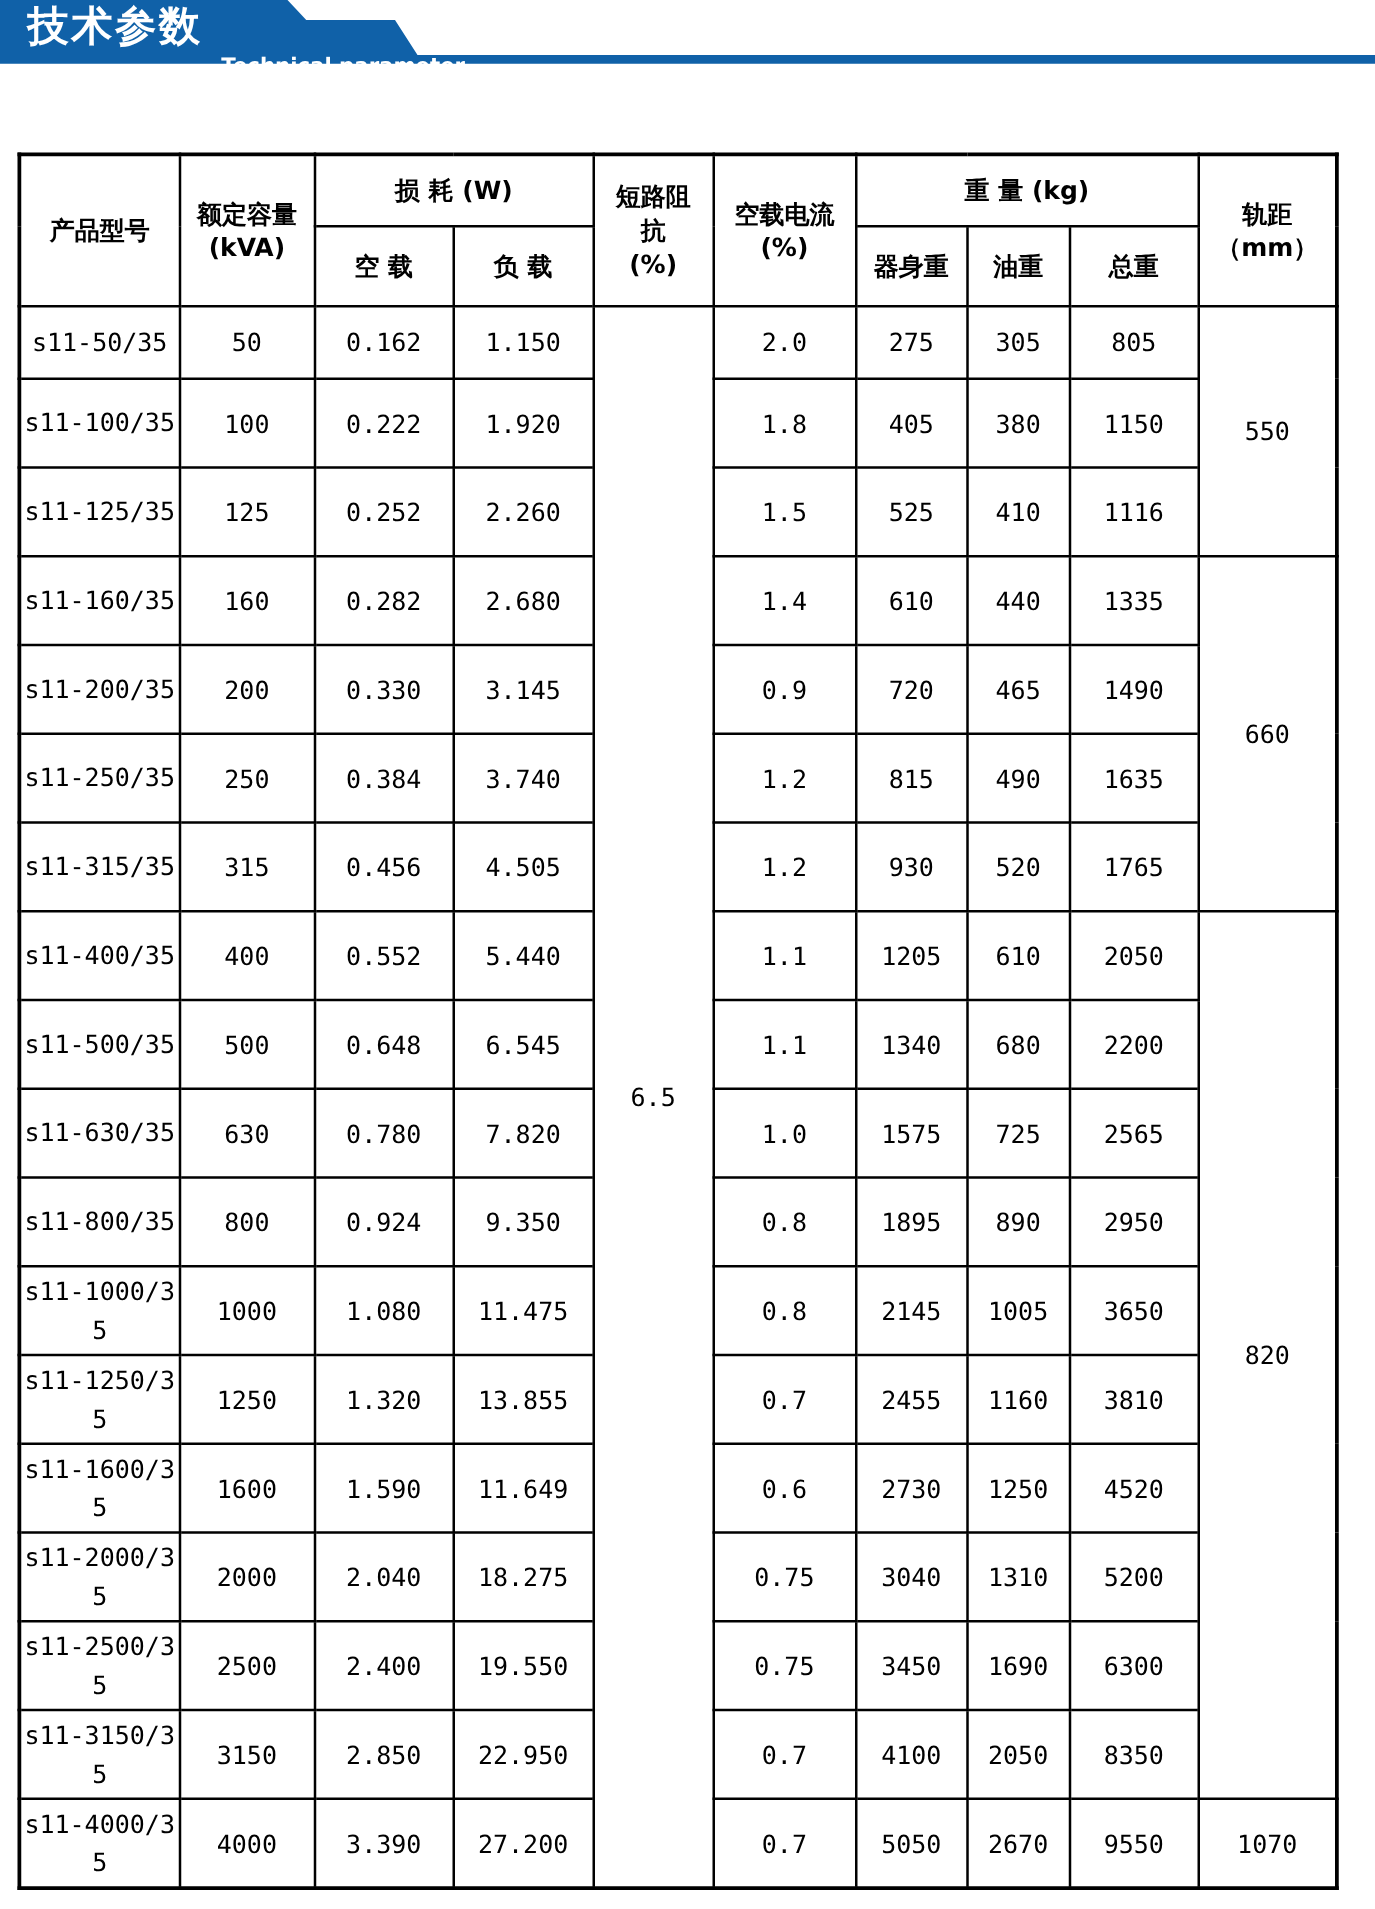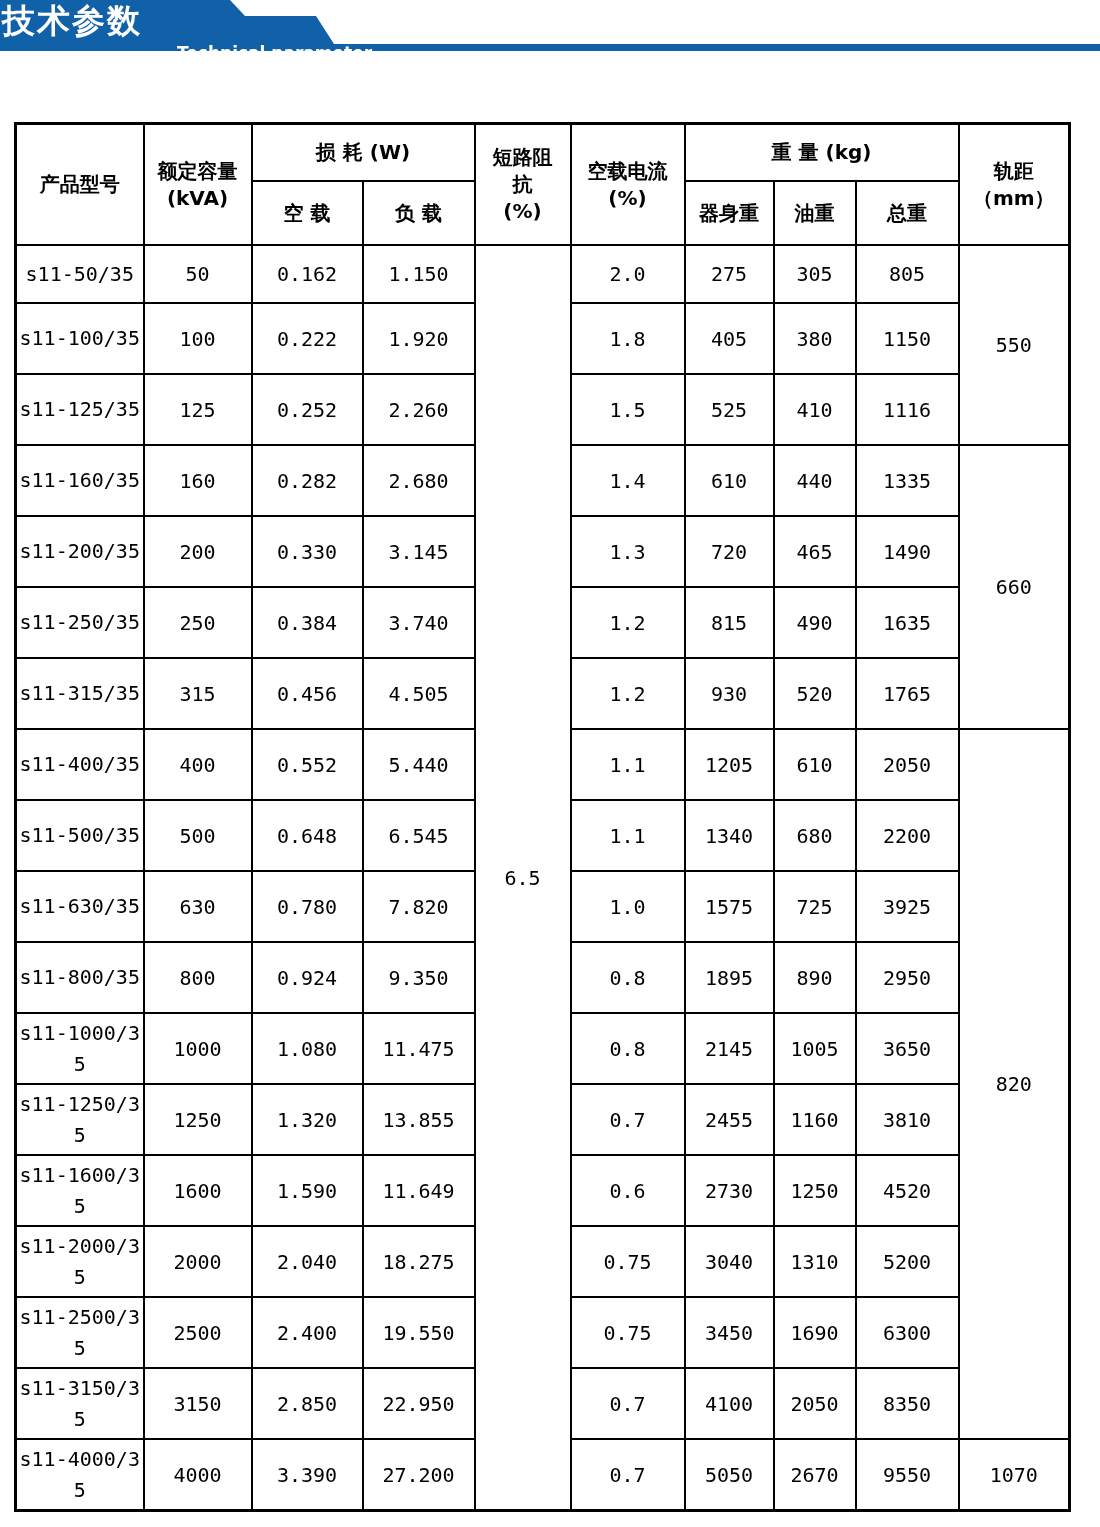--- a/index.html
+++ b/index.html
@@ -8,21 +8,21 @@
     width: 1100px;
     font-family: "DejaVu Sans", sans-serif;
     color: #000;
   }
   .page { position: relative; width: 1100px; height: 1527px; background: #fff; overflow: hidden; }
 
   
   .banner { position: absolute; top: 0; left: 0; width: 1100px; height: 52px; }
   .banner svg { position: absolute; top: 0; left: 0; }
   .banner-zh {
-    position: absolute; left: 2px; top: 1px;
+    position: absolute; left: 22px; top: 1px;
     font-size: 33px; line-height: 40px; letter-spacing: 2px;
     color: #fff; font-weight: 600;
   }
   .banner-en {
     position: absolute; left: 177px; top: 19px;
     font-size: 17px; color: #fff; font-weight: 600; margin-top: 24px;
   }
 
   
   .doc-title {
@@ -184,21 +184,21 @@
           <td>610</td>
           <td>440</td>
           <td>1335</td>
           <td rowspan="4">660</td>
         </tr>
         <tr>
           <td class="model">s11-200/35</td>
           <td>200</td>
           <td>0.330</td>
           <td>3.145</td>
-          <td>1.3</td>
+          <td>0.9</td>
           <td>720</td>
           <td>465</td>
           <td>1490</td>
         </tr>
         <tr>
           <td class="model">s11-250/35</td>
           <td>250</td>
           <td>0.384</td>
           <td>3.740</td>
           <td>1.2</td>
@@ -238,21 +238,21 @@
           <td>2200</td>
         </tr>
         <tr>
           <td class="model">s11-630/35</td>
           <td>630</td>
           <td>0.780</td>
           <td>7.820</td>
           <td>1.0</td>
           <td>1575</td>
           <td>725</td>
-          <td>3925</td>
+          <td>2565</td>
         </tr>
         <tr>
           <td class="model">s11-800/35</td>
           <td>800</td>
           <td>0.924</td>
           <td>9.350</td>
           <td>0.8</td>
           <td>1895</td>
           <td>890</td>
           <td>2950</td>

